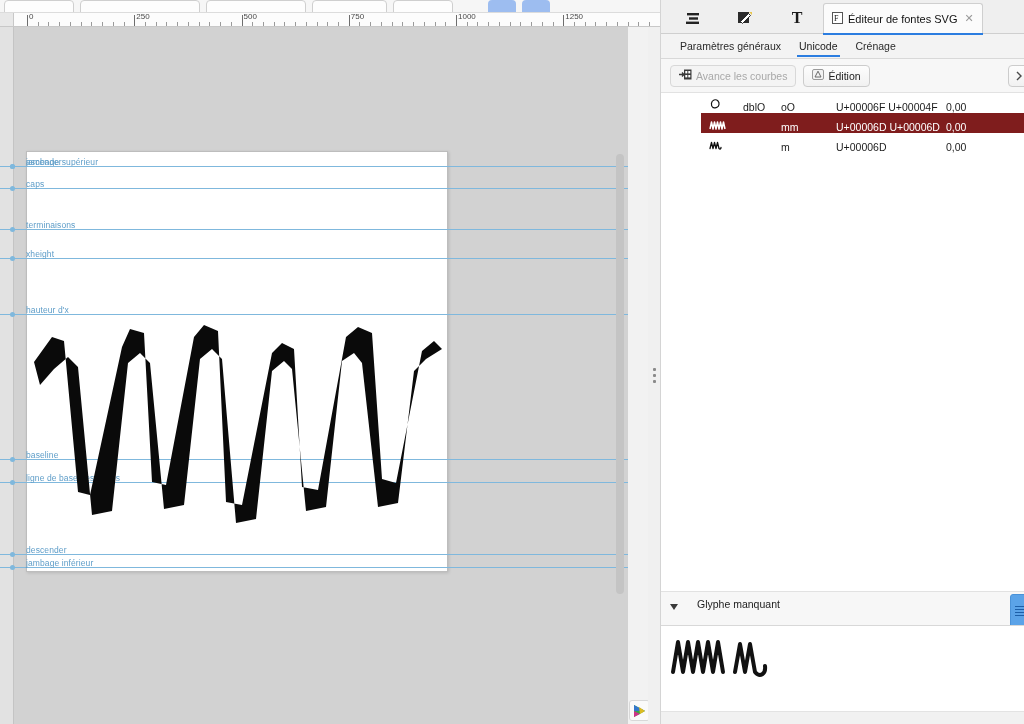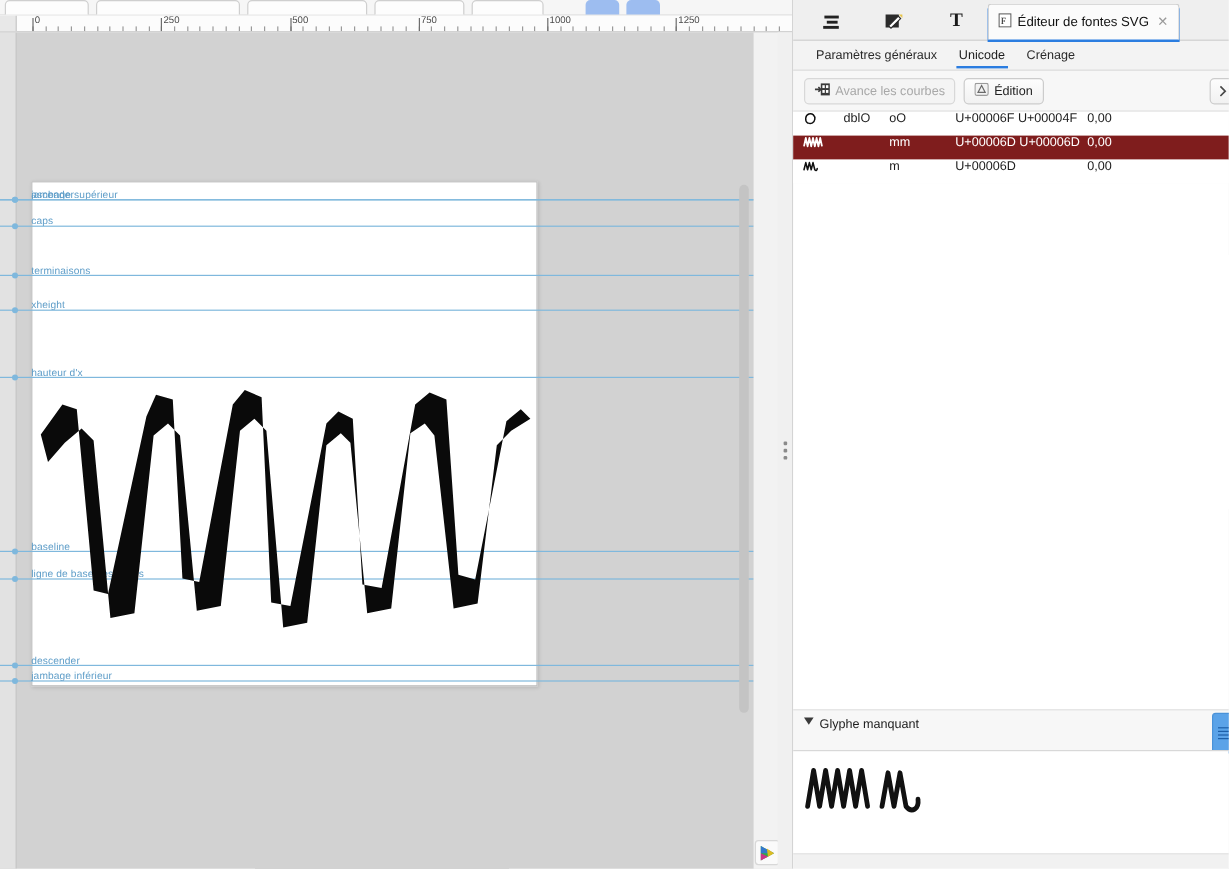--- a/index.html
+++ b/index.html
@@ -160,40 +160,40 @@
   }
 
   
   .glyph-table { flex: 0 0 auto; background: #ffffff; }
   .gt-head {
     display: flex; align-items: center; height: 17px;
     background: #f6f6f6; border-bottom: 1px solid #e0e0e0;
     font-size: 10.5px; color: #8e8e8e;
   }
   .gt-row {
-    display: flex; align-items: flex-start; height: 20px;
-    font-size: 10.5px; color: #1c1c1c; background: #fff;
+    display: flex; align-items: flex-end; height: 20px;
+    font-size: 10.5px; color: #1c1c1c; background: #fff; margin-left: 40px;
   }
   .gt-row.selected { background: #7f1d1d; color: #ffffff; }
   .c-glyph { width: 42px; padding-left: 8px; }
   .c-name  { width: 38px; }
   .c-chars { width: 55px; }
   .c-uni   { width: 104px; }
   .c-adv   { width: 80px; padding-left: 6px; }
   .gt-head .c-glyph { padding-left: 8px; }
 
   .table-fill { flex: 1 1 auto; background: #ffffff; }
 
   
   .missing-sec {
     background: #f7f7f7; border-top: 1px solid #e2e2e2; padding: 6px 9px 9px 9px;
     position: relative;
   }
   .disclose {
-    display: flex; align-items: flex-start; gap: 5px; font-size: 10.5px; color: #1c1c1c;
+    display: flex; align-items: flex-end; gap: 19px; font-size: 10.5px; color: #1c1c1c;
     margin-bottom: 6px;
   }
   .tri { width: 0; height: 0; border-left: 4.5px solid transparent;
          border-right: 4.5px solid transparent; border-top: 6px solid #3a3a3a; }
   .missing-btns { display: flex; gap: 8px; }
   .blue-edge {
     position: absolute; right: -4px; top: 2px; width: 18px; height: 34px;
     background: #5ba3e8; border: 1px solid #4a92d8; border-radius: 3px;
     display: flex; align-items: center; justify-content: center;
   }

